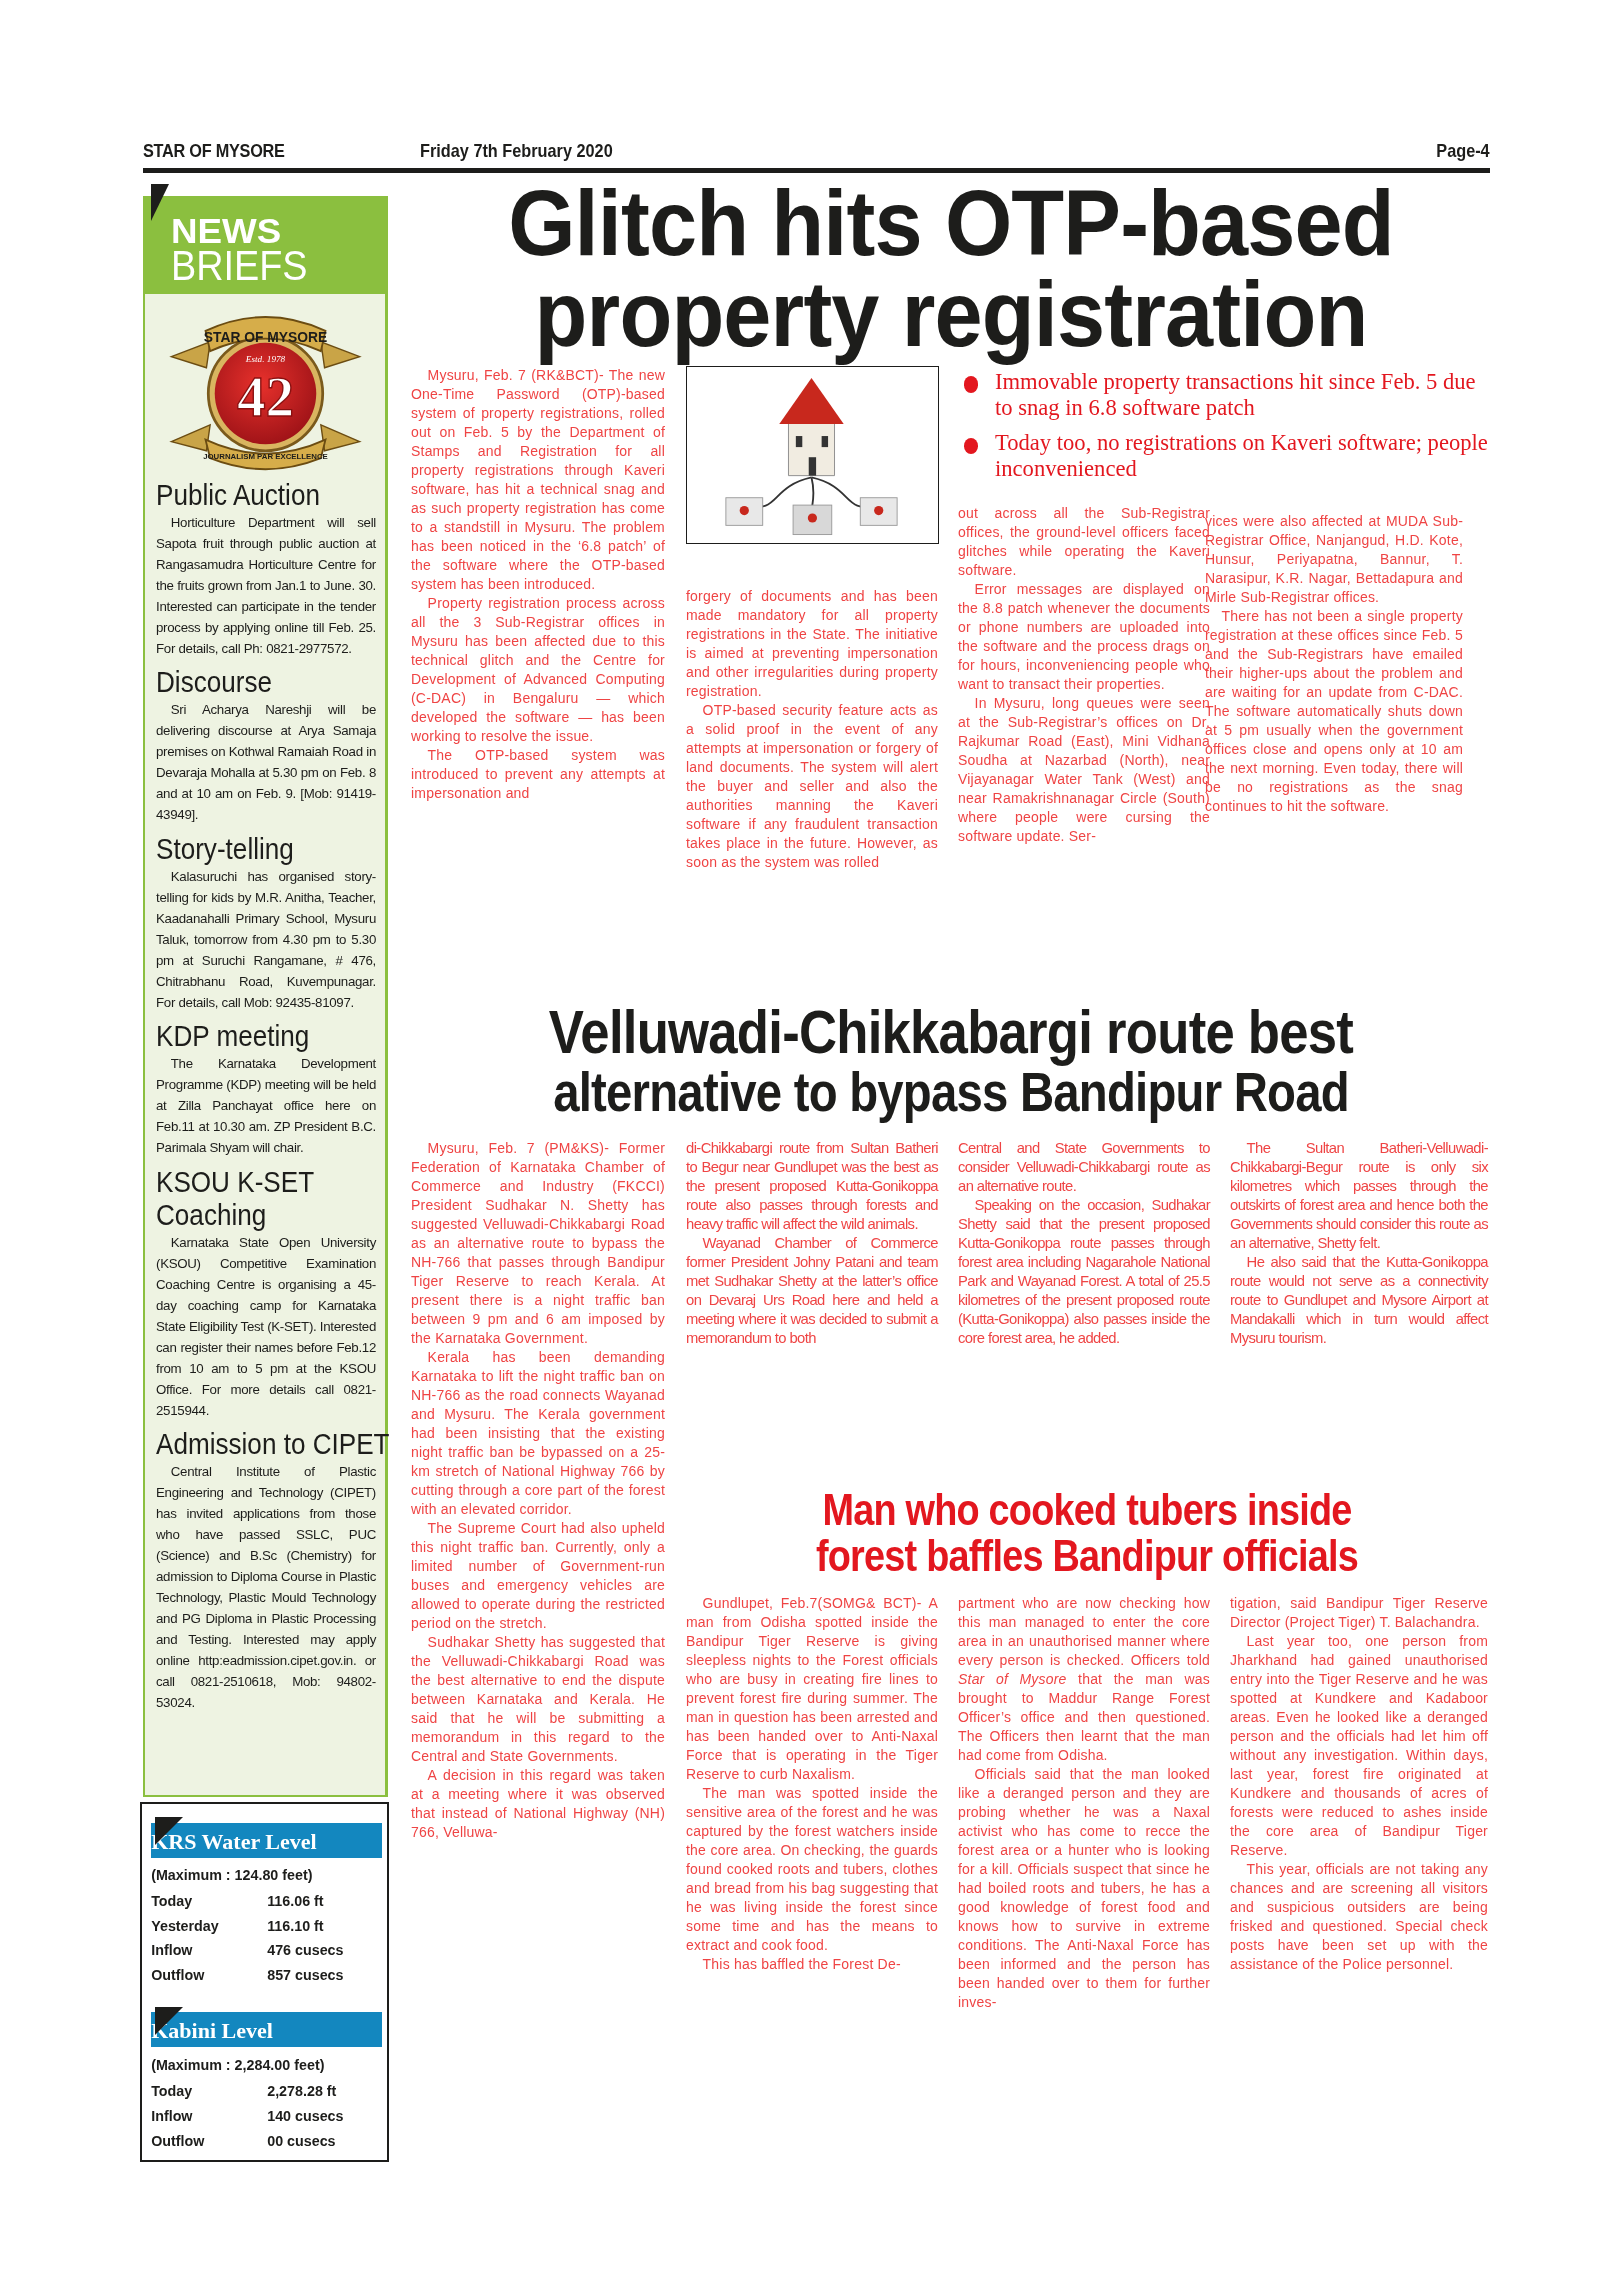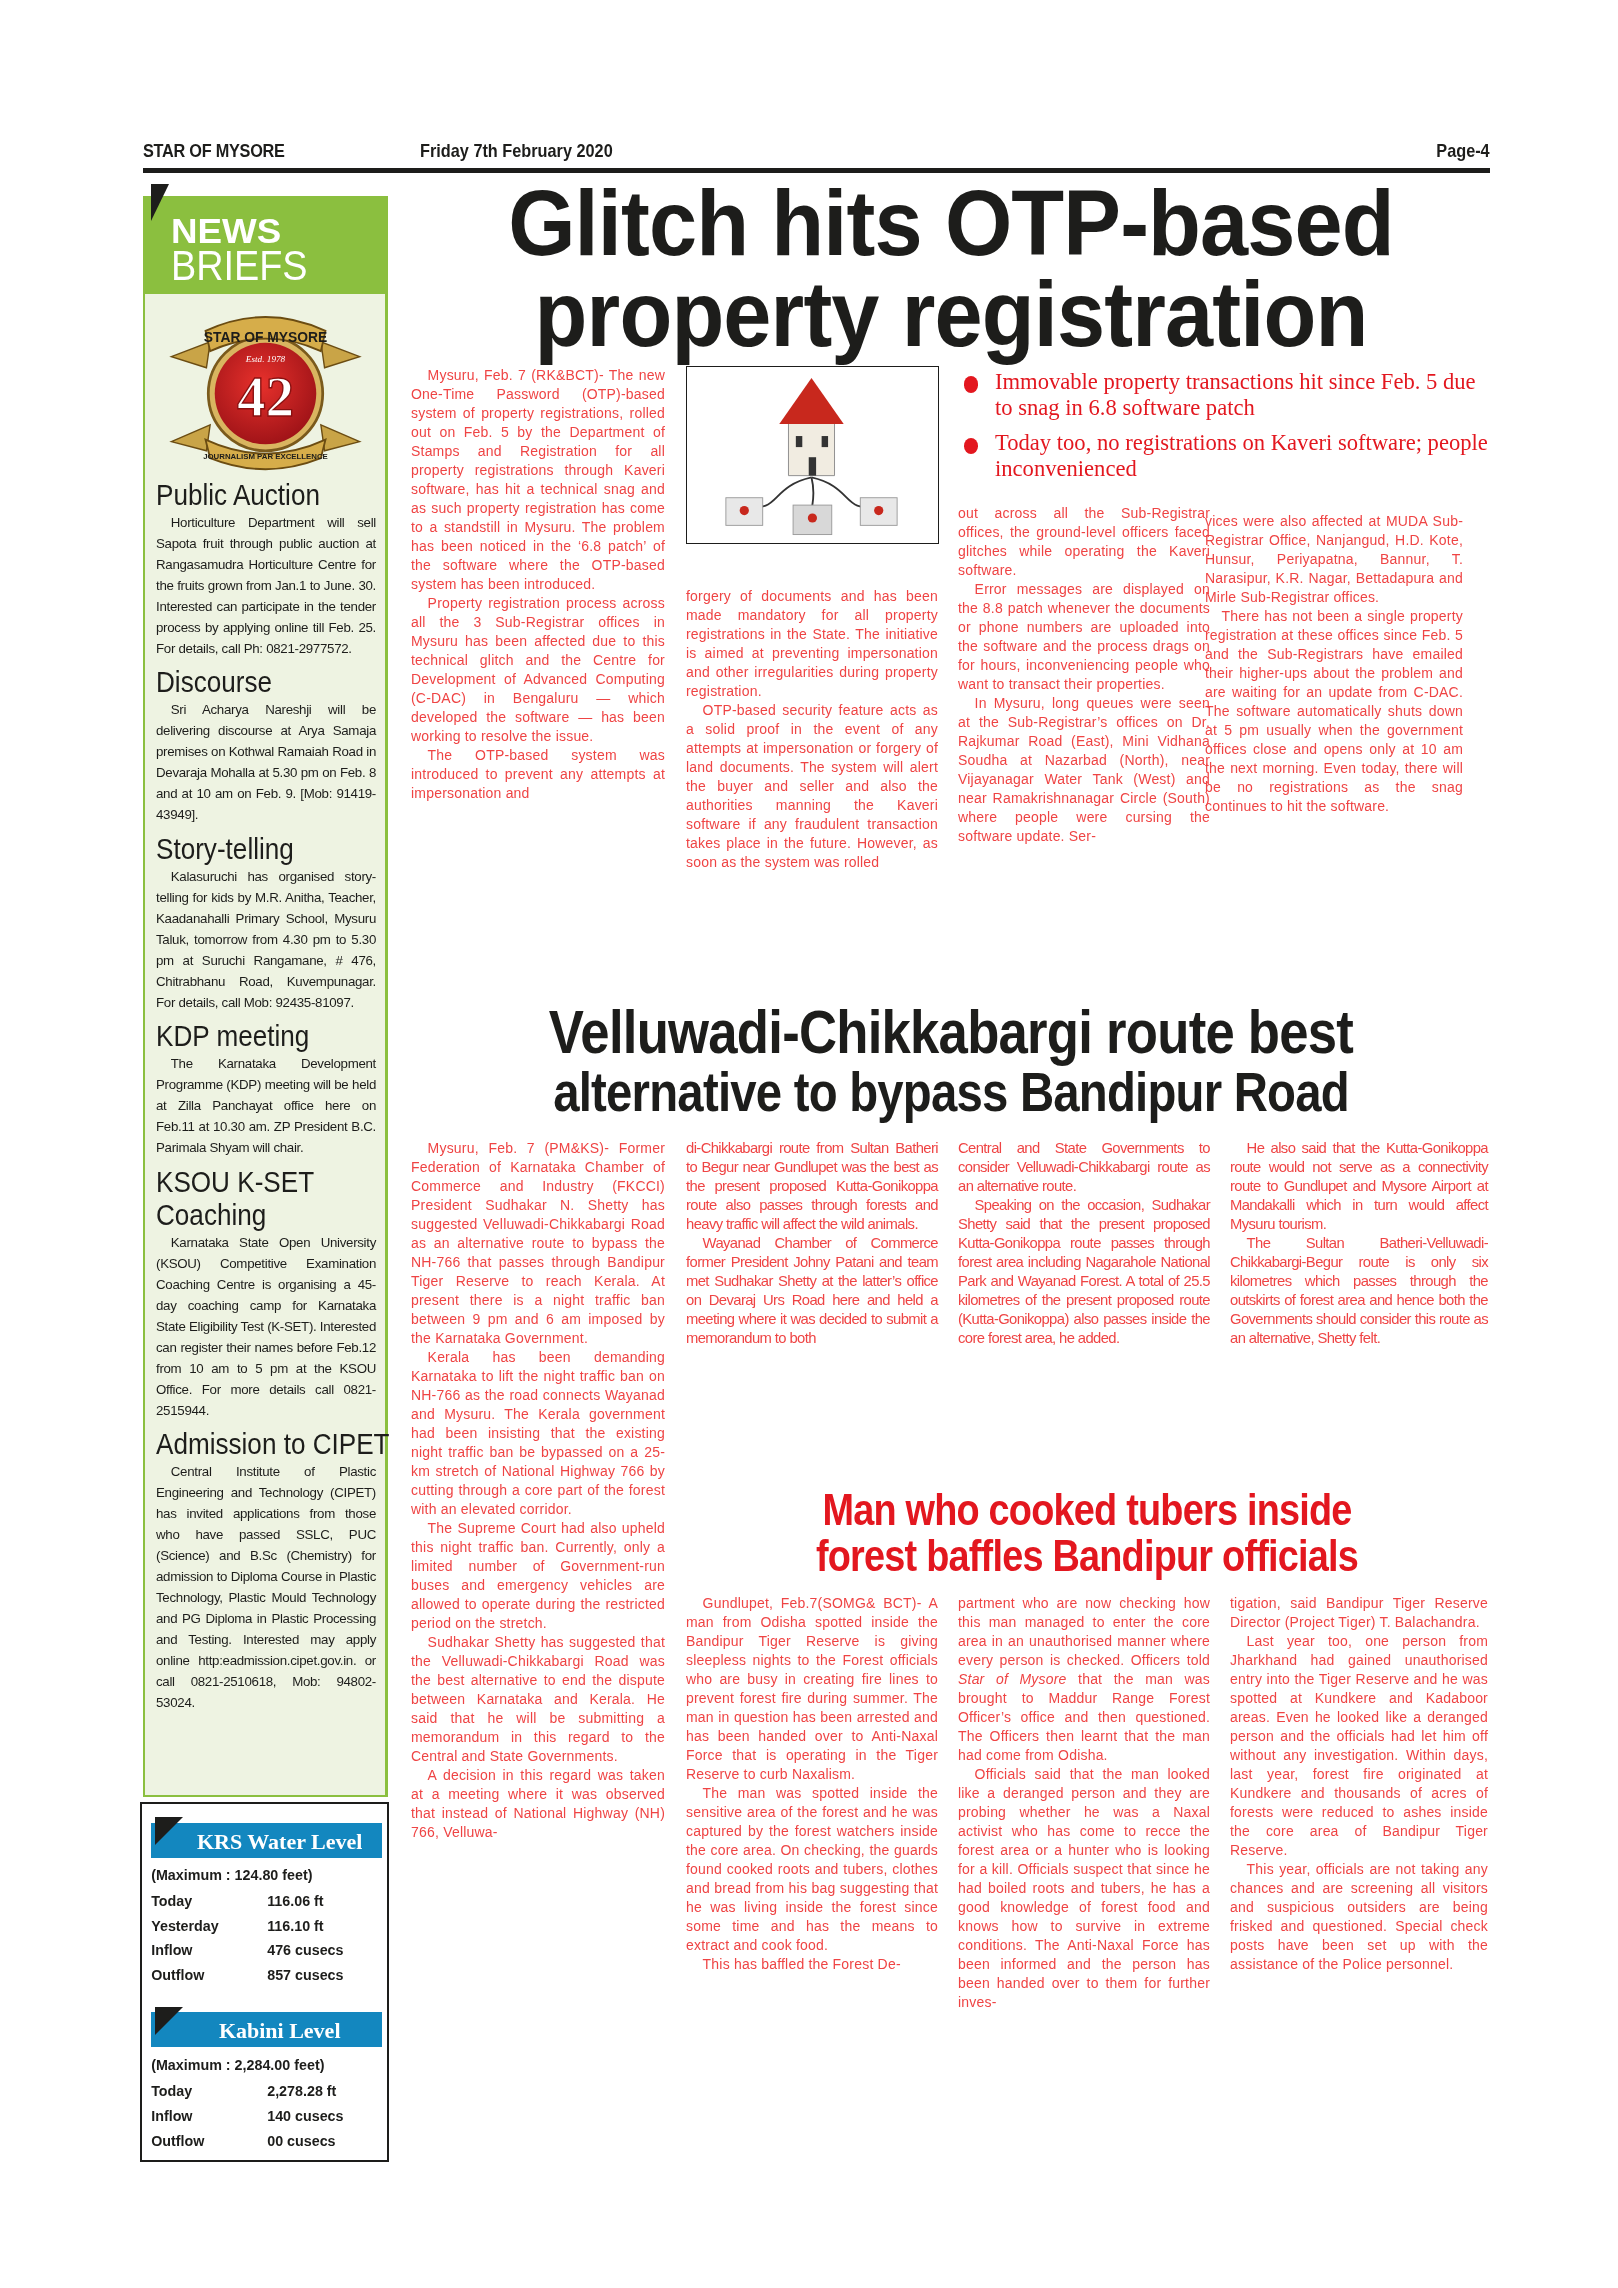--- a/index.html
+++ b/index.html
@@ -20,21 +20,21 @@
   .nb-head .news { position: absolute; left: 26px; top: 14.8px; font-weight: bold; font-size: 35px; color: #fff; letter-spacing: 0px; line-height: 35px; transform: scaleX(1.05); transform-origin: left; }
   .nb-head .briefs { position: absolute; left: 26px; top: 44px; font-size: 42px; color: #fff; line-height: 48px; transform: scaleX(0.9); transform-origin: left; }
   .nb-body { position: absolute; left: 0; top: 96px; width: 240px; bottom: 0; background: #eef3e2; }
   .logo { position: absolute; left: 18.5px; top: 9.2px; width: 203px; height: 171px; }
   .briefs-list { position: absolute; left: 11px; top: 185px; width: 220px; }
   .brief h3 { margin: 0; font-weight: normal; font-size: 29px; line-height: 33px; color: #1d1d1b; transform: scaleX(0.9); transform-origin: left; white-space: nowrap; }
   .brief p { margin: 0 0 7.4px 0; font-size: 13.3px; line-height: 21px; text-align: justify; text-indent: 14.8px; letter-spacing: -0.3px; }
 
   
   .wl { left: 140px; top: 1802px; width: 249px; height: 360px; border: 2.8px solid #1d1d1b; box-sizing: border-box; background: #fff; }
-  .wl-title { position: absolute; left: 9.2px; width: 231px; height: 35px; background: #1387bf; color: #fff; font-family: "Liberation Serif", serif; font-weight: bold; font-size: 22px; line-height: 37px; padding-left: 26px; box-sizing: border-box; text-align: center; }
+  .wl-title { position: absolute; left: 9.2px; width: 231px; height: 35px; background: #1387bf; color: #fff; font-family: "Liberation Serif", serif; font-weight: bold; font-size: 22px; line-height: 37px; box-sizing: border-box; }
   .wl-title .corner { position: absolute; left: 3.7px; top: -5.5px; width: 0; height: 0; border-top: 28px solid #1d1d1b; border-right: 28px solid transparent; }
   .wl-row { position: absolute; left: 9.2px; font-weight: bold; font-size: 14.3px; color: #1d1d1b; }
   .wl-row .k { position: absolute; left: 0; white-space: nowrap; }
   .wl-row .v { position: absolute; left: 116px; white-space: nowrap; text-align: center; }
 
   
   .h1 { font-weight: bold; color: #1d1d1b; text-align: center; white-space: nowrap; letter-spacing: -0.9px; }
   .hl-main1 { left: 411px; top: 177px; width: 1080px; font-size: 92px; line-height: 92px; transform: scaleX(0.94); transform-origin: center; }
   .hl-main2 { left: 411px; top: 268px; width: 1080px; font-size: 92px; line-height: 92px; transform: scaleX(0.94); transform-origin: center; }
   .hl-b1 { left: 411px; top: 999px; width: 1080px; font-size: 62px; line-height: 65px; transform: scaleX(0.85); transform-origin: center; }
@@ -228,22 +228,22 @@
 </div>
 <div class="abs col cond" style="left:686px; top:1139px; width:252px;">
   <p class="cont">di-Chikkabargi route from Sultan Batheri to Begur near Gundlupet was the best as the present proposed Kutta-Gonikoppa route also passes through forests and heavy traffic will affect the wild animals.</p>
   <p>Wayanad Chamber of Commerce former President Johny Patani and team met Sudhakar Shetty at the latter’s office on Devaraj Urs Road here and held a meeting where it was decided to submit a memorandum to both</p>
 </div>
 <div class="abs col cond" style="left:958px; top:1139px; width:252px;">
   <p class="cont">Central and State Governments to consider Velluwadi-Chikkabargi route as an alternative route.</p>
   <p>Speaking on the occasion, Sudhakar Shetty said that the present proposed Kutta-Gonikoppa route passes through forest area including Nagarahole National Park and Wayanad Forest. A total of 25.5 kilometres of the present proposed route (Kutta-Gonikoppa) also passes inside the core forest area, he added.</p>
 </div>
 <div class="abs col cond" style="left:1230px; top:1139px; width:258px;">
+  <p>The Sultan Batheri-Velluwadi-Chikkabargi-Begur route is only six kilometres which passes through the outskirts of forest area and hence both the Governments should consider this route as an alternative, Shetty felt.</p>
   <p>He also said that the Kutta-Gonikoppa route would not serve as a connectivity route to Gundlupet and Mysore Airport at Mandakalli which in turn would affect Mysuru tourism.</p>
-  <p>The Sultan Batheri-Velluwadi-Chikkabargi-Begur route is only six kilometres which passes through the outskirts of forest area and hence both the Governments should consider this route as an alternative, Shetty felt.</p>
 </div>
 
 <div class="abs h1 hl-r1">Man who cooked tubers inside</div>
 <div class="abs h1 hl-r2">forest baffles Bandipur officials</div>
 
 <div class="abs col" style="left:686px; top:1594px; width:252px;">
   <p>Gundlupet, Feb.7(SOMG&amp; BCT)- A man from Odisha spotted inside the Bandipur Tiger Reserve is giving sleepless nights to the Forest officials who are busy in creating fire lines to prevent forest fire during summer. The man in question has been arrested and has been handed over to Anti-Naxal Force that is operating in the Tiger Reserve to curb Naxalism.</p>
   <p>The man was spotted inside the sensitive area of the forest and he was captured by the forest watchers inside the core area. On checking, the guards found cooked roots and tubers, clothes and bread from his bag suggesting that he was living inside the forest since some time and has the means to extract and cook food.</p>
   <p>This has baffled the Forest De-</p>
 </div>

